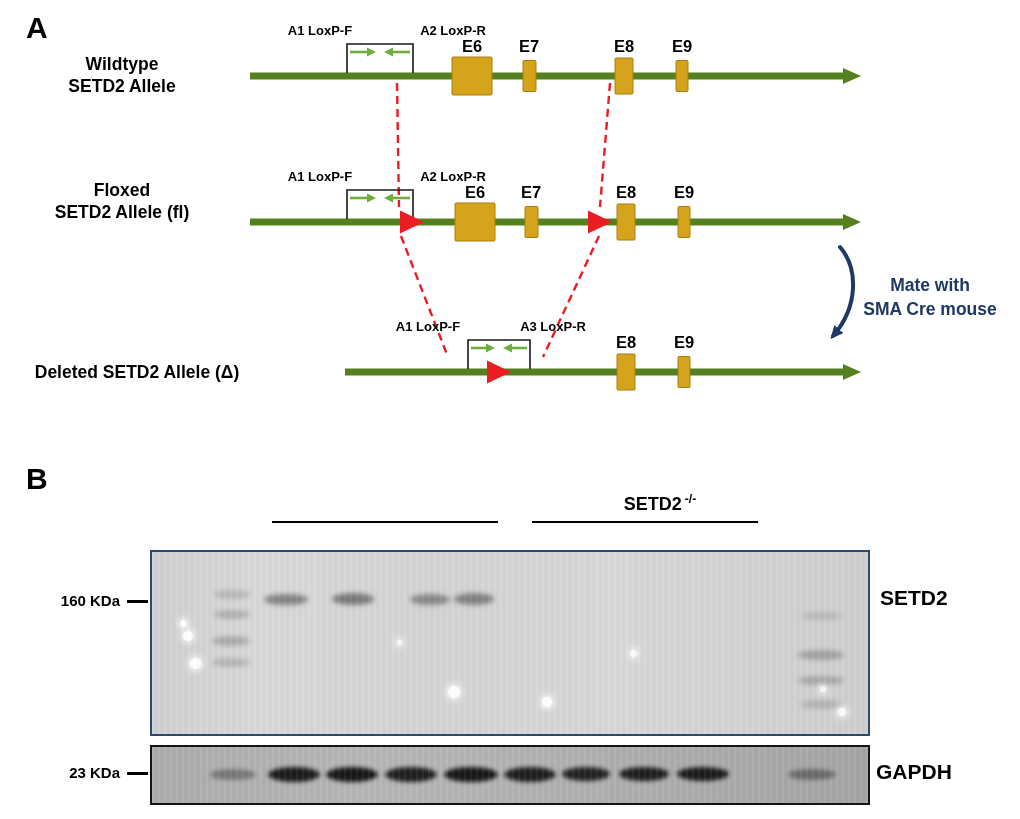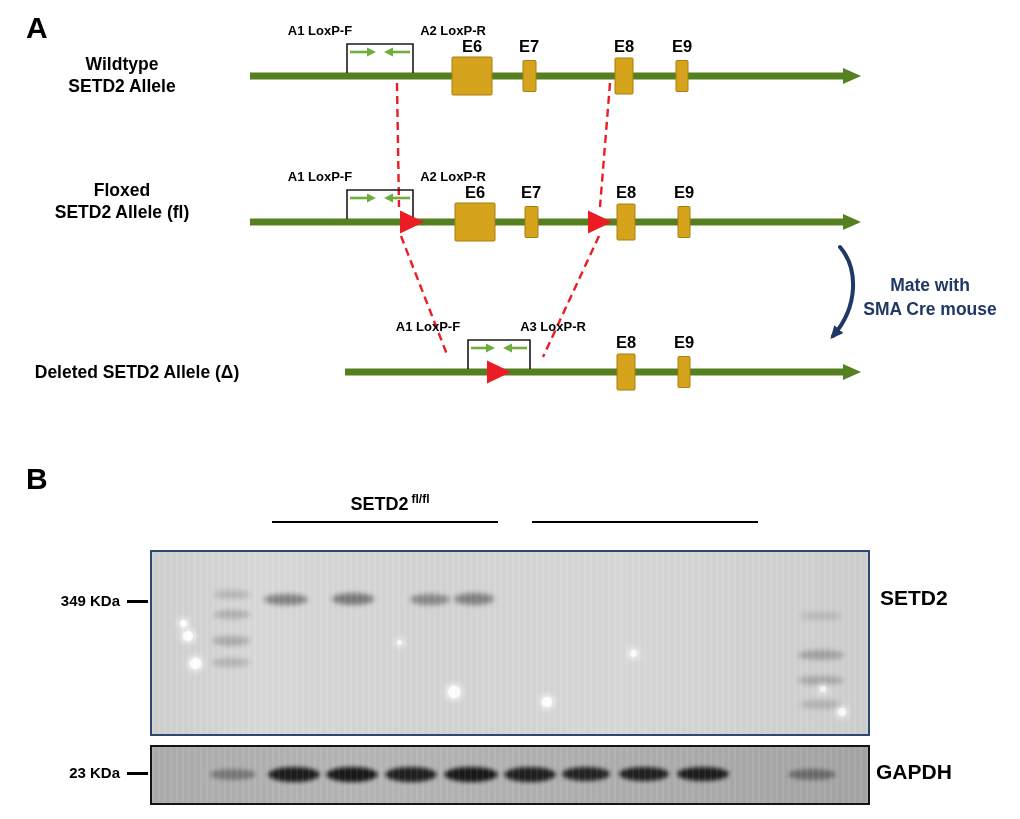--- a/index.html
+++ b/index.html
@@ -125,28 +125,28 @@
       <polygon points="487,360.5 487,383.5 511,372" class="loxp"></polygon>
       <rect x="617" y="354" width="18" height="36" rx="1" class="exon"></rect>
       <text x="626" y="348" class="exon-label">E8</text>
       <rect x="678" y="356.5" width="12" height="31" rx="1" class="exon"></rect>
       <text x="684" y="348" class="exon-label">E9</text>
     </g>
   </svg>
 
   <div class="panel-letter-b">B</div>
 
-  <div class="group-label" style="left:300px">
-    <span class="group-base">SETD2</span><sup class="group-sup">fl/fl</sup>
-  </div>
   <div class="group-underline" style="left:272px"></div>
 
+  <div class="group-label" style="left:570px">
+    <span class="group-base">SETD2</span><sup class="group-sup">-/-</sup>
+  </div>
   <div class="group-underline" style="left:532px"></div>
 
-  <div class="marker-label" style="top:592px">349 KDa</div>
+  <div class="marker-label" style="top:592px">160 KDa</div>
   <div class="marker-tick" style="top:600px"></div>
   <div id="setd2-blot" class="blot blot-setd2">
       <div class="blob band-dark" style="left: 112px; top: 42px; width: 44px; height: 11px; opacity: 0.55;"></div>
       <div class="blob band-dark" style="left: 180px; top: 41px; width: 42px; height: 12px; opacity: 0.6;"></div>
       <div class="blob band-dark" style="left: 258px; top: 42px; width: 40px; height: 11px; opacity: 0.5;"></div>
       <div class="blob band-dark" style="left: 302px; top: 41px; width: 40px; height: 12px; opacity: 0.55;"></div>
       <div class="blob band-dark" style="left: 62px; top: 38px; width: 36px; height: 9px; opacity: 0.2;"></div>
       <div class="blob band-dark" style="left: 62px; top: 58px; width: 36px; height: 9px; opacity: 0.25;"></div>
       <div class="blob band-dark" style="left: 60px; top: 84px; width: 38px; height: 10px; opacity: 0.28;"></div>
       <div class="blob band-dark" style="left: 60px; top: 106px; width: 38px; height: 9px; opacity: 0.22;"></div>

